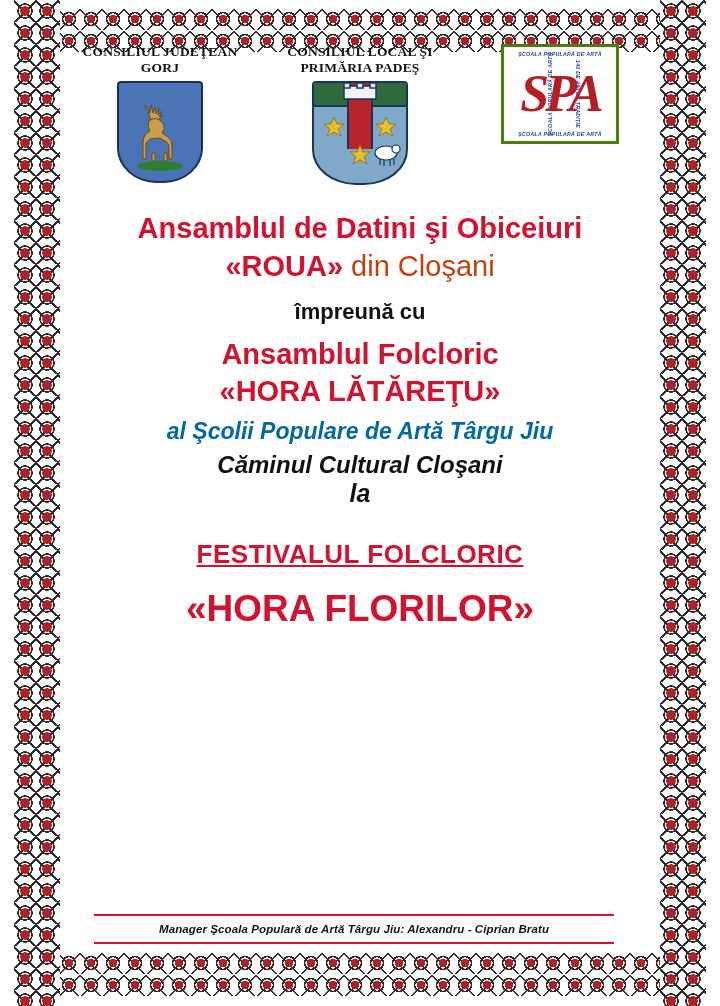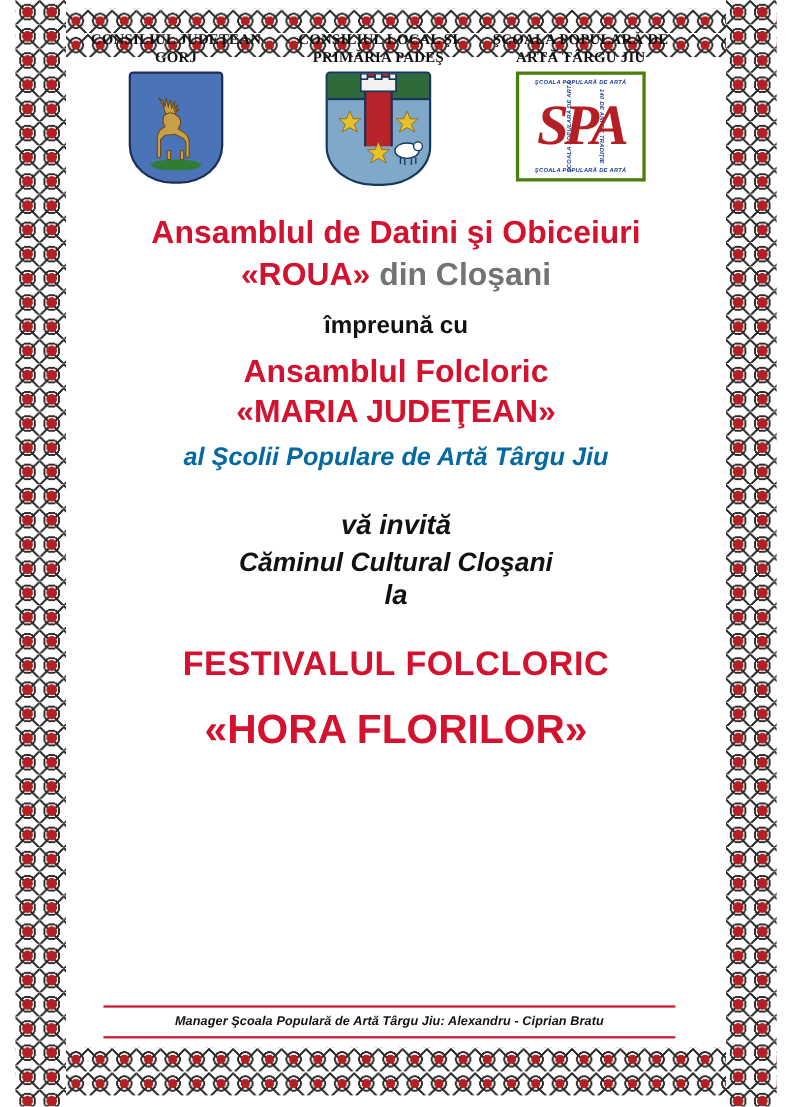--- a/index.html
+++ b/index.html
@@ -70,22 +70,24 @@
     left: 64px;
     right: 64px;
     top: 20px;
     bottom: 56px;
     text-align: center;
   }
 
   
   .header {
     display: flex;
+    justify-content: space-between;
     align-items: flex-start;
     padding: 8px 4px 0 4px;
+    margin-top: 16px;
   }
   .org {
     width: 31.5%;
     display: flex;
     flex-direction: column;
     align-items: center;
   }
   .org-title {
     font-family: "Liberation Serif", serif;
     font-weight: bold;
@@ -197,35 +199,35 @@
   
   .body-text { margin-top: 26px; }
 
   .line { line-height: 1.18; }
 
   .l-red {
     color: #d2122e;
     font-weight: bold;
   }
   .l-black {
-    color: #737373;
-    font-weight: bold;
+    color: #c2410c;
+    font-weight: normal;
   }
 
   .t1 { font-size: 29px; margin-top: 12px; }
   .t2 { font-size: 29px; margin-top: 4px; }
   .t3 { font-size: 22px; margin-top: 16px; color:#111; font-weight:bold; }
   .t4 { font-size: 29px; margin-top: 12px; }
   .t5 { font-size: 29px; margin-top: 2px; }
   .t6 { font-size: 23px; margin-top: 10px; font-style: italic; font-weight: bold; color: #0369a1; }
   .t7 { font-size: 25px; margin-top: 34px; font-style: italic; font-weight: bold; color: #111; }
   .t8 { font-size: 26px; margin-top: 34px; font-style: italic; font-weight: bold; color: #111; }
   .t9 { font-size: 24px; margin-top: 6px; font-style: italic; font-weight: bold; color: #111; }
   .t10 { font-size: 25px; font-style: italic; font-weight: bold; color: #111; }
-  .t11 { font-size: 31px; margin-top: 30px; letter-spacing: .5px; }
+  .t11 { font-size: 26px; margin-top: 30px; letter-spacing: .5px; text-decoration: underline; }
   .t12 { font-size: 37px; margin-top: 18px; }
 
   .diamond {
     color: #d2122e;
     font-size: 17px;
     vertical-align: 2px;
     padding: 0 6px;
   }
   sup { font-size: .62em; vertical-align: super; }
 
@@ -306,21 +308,20 @@
                 <ellipse cx="72" cy="70" rx="11" ry="7"></ellipse>
                 <circle cx="82" cy="66" r="4"></circle>
                 <path d="M66 76 l0 6 M70 77 l0 6 M76 77 l0 6 M80 76 l0 6"></path>
               </g>
             </svg>
           </div>
         </div>
       </div>
 
       <div class="org">
-        <div class="org-title">ŞCOALA POPULARĂ DE ARTĂ TÂRGU JIU</div>
         <div class="spa-logo">
           <div class="spa-inner-text spa-top">ŞCOALA POPULARĂ DE ARTĂ</div>
           <div class="spa-inner-text spa-bottom">ŞCOALA POPULARĂ DE ARTĂ</div>
           <div class="spa-inner-text spa-left">ŞCOALA POPULARĂ DE ARTĂ</div>
           <div class="spa-inner-text spa-right">140 DE ANI DE TRADIŢIE</div>
           <div class="spa-mark">SPA</div>
         </div>
       </div>
 
     </div>
@@ -330,24 +331,23 @@
       <div class="line t1 l-red">Ansamblul de Datini şi Obiceiuri</div>
 
       <div class="line t2">
         <span class="l-red">«ROUA»</span>
         <span class="l-black">din Cloşani</span>
       </div>
 
       <div class="line t3">împreună cu</div>
 
       <div class="line t4 l-red">Ansamblul Folcloric</div>
-      <div class="line t5 l-red">«MARIA JUDEŢEAN»</div>
+      <div class="line t5 l-red">«HORA LĂTĂREŢU»</div>
       <div class="line t6">al Şcolii Populare de Artă Târgu Jiu</div>
 
-      <div class="line t7">vă invită</div>
 
 
       <div class="line t9">Căminul Cultural Cloşani</div>
 
       <div class="line t10">la</div>
 
       <div class="line t11 l-red">FESTIVALUL FOLCLORIC</div>
       <div class="line t12 l-red">«HORA FLORILOR»</div>
 
     </div>

